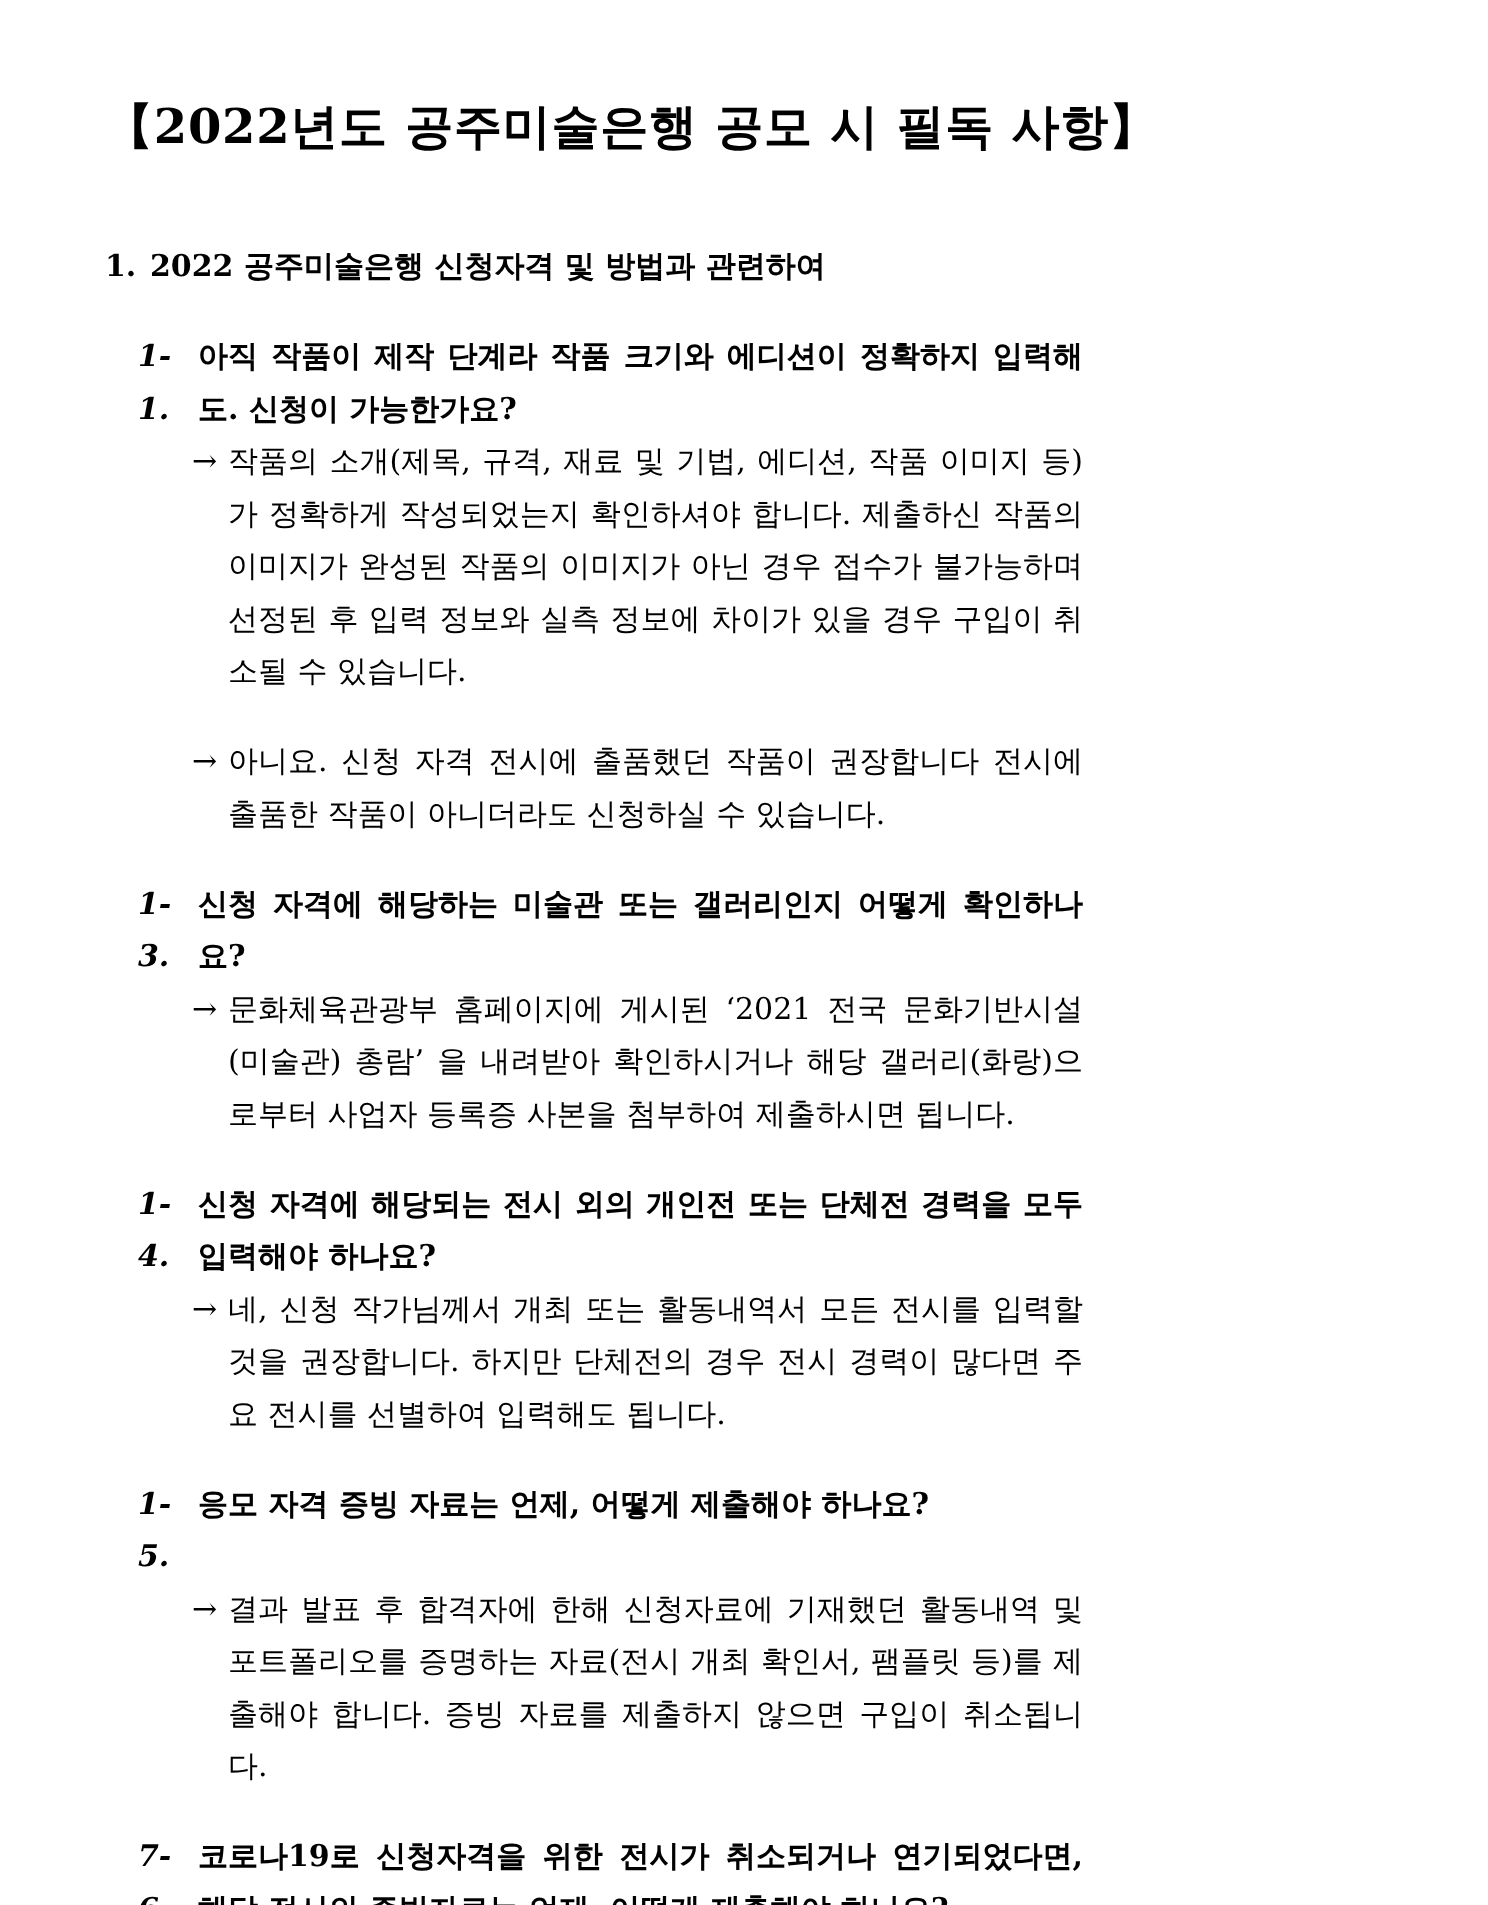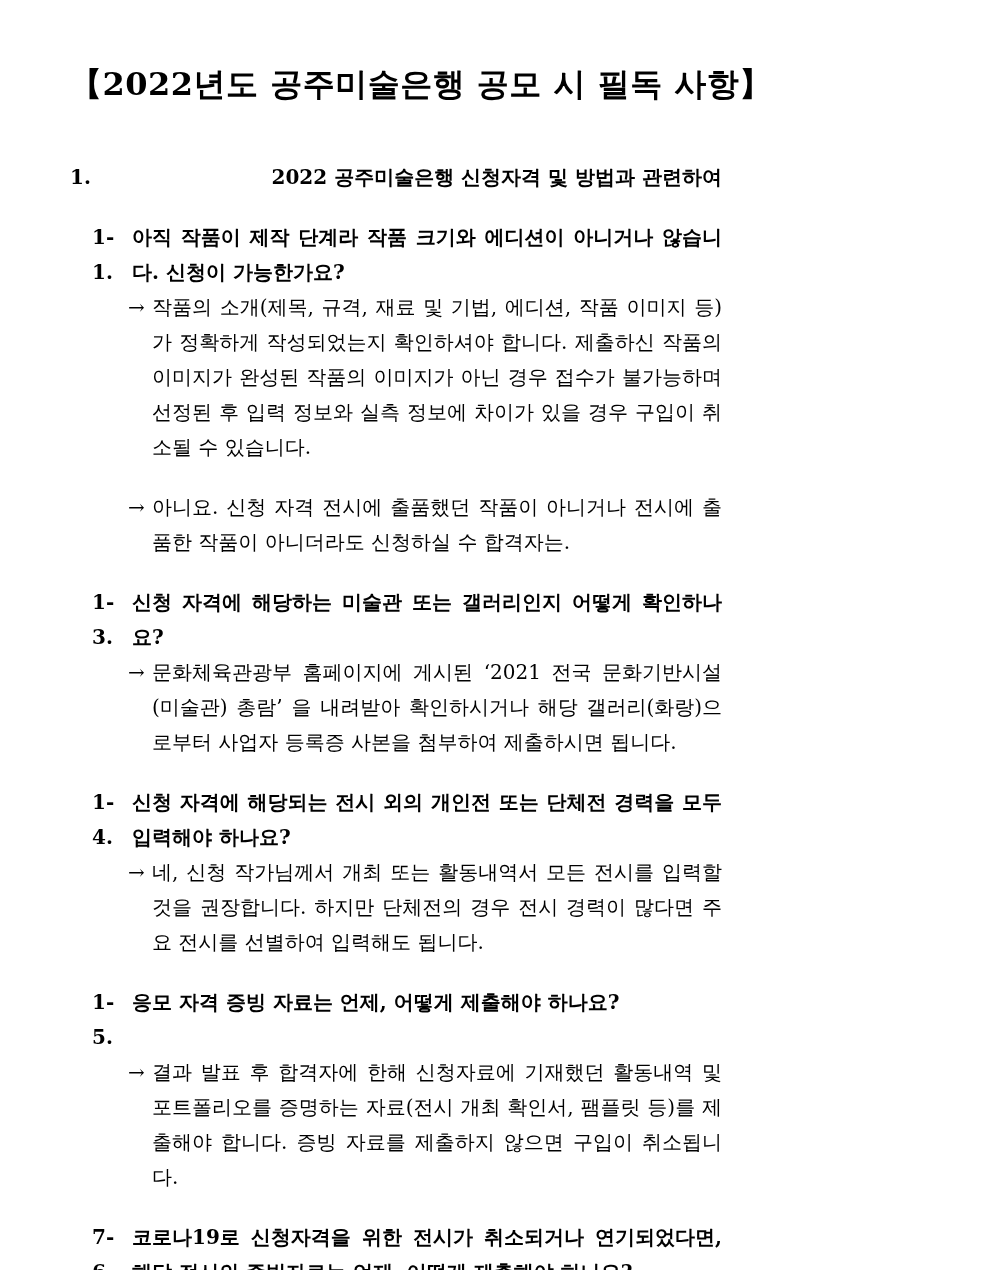--- a/index.html
+++ b/index.html
@@ -35,35 +35,35 @@
   .section-heading {
     display: flex;
     font-weight: 700;
     line-height: 35px;
   }
   .sec-num {
     flex: 0 0 30px;
   }
   .sec-text {
     flex: 1;
-    text-align: right;
   }
   .faq-item {
     margin-left: 22px;
     margin-top: 25px;
   }
   .faq-item:first-of-type {
     margin-top: 0;
   }
   .question {
     display: flex;
     font-weight: 700;
   }
   .q-num {
     flex: 0 0 40px;
+    font-style: italic;
   }
   .q-text {
     flex: 1;
     text-align: justify;
   }
   .answer {
     display: flex;
     margin-left: 36px;
   }
   .arrow {
@@ -85,32 +85,32 @@
   <div class="section">
 
     <div class="section-heading">
       <span class="sec-num">1.</span>
       <span class="sec-text">2022 공주미술은행 신청자격 및 방법과 관련하여</span>
     </div>
 
     <div class="faq-item">
       <div class="question">
         <span class="q-num">1-1.</span>
-        <span class="q-text">아직 작품이 제작 단계라 작품 크기와 에디션이 아니거나 않습니다. 신청이 가능한가요?</span>
+        <span class="q-text">아직 작품이 제작 단계라 작품 크기와 에디션이 정확하지 입력해도. 신청이 가능한가요?</span>
       </div>
       <div class="answer">
         <span class="arrow">→</span>
         <span class="a-text">작품의 소개(제목, 규격, 재료 및 기법, 에디션, 작품 이미지 등)가 정확하게 작성되었는지 확인하셔야 합니다. 제출하신 작품의 이미지가 완성된 작품의 이미지가 아닌 경우 접수가 불가능하며 선정된 후 입력 정보와 실측 정보에 차이가 있을 경우 구입이 취소될 수 있습니다.</span>
       </div>
     </div>
 
     <div class="faq-item">
       <div class="answer">
         <span class="arrow">→</span>
-        <span class="a-text">아니요. 신청 자격 전시에 출품했던 작품이 아니거나 전시에 출품한 작품이 아니더라도 신청하실 수 합격자는.</span>
+        <span class="a-text">아니요. 신청 자격 전시에 출품했던 작품이 권장합니다 전시에 출품한 작품이 아니더라도 신청하실 수 있습니다.</span>
       </div>
     </div>
 
     <div class="faq-item">
       <div class="question">
         <span class="q-num">1-3.</span>
         <span class="q-text">신청 자격에 해당하는 미술관 또는 갤러리인지 어떻게 확인하나요?</span>
       </div>
       <div class="answer">
         <span class="arrow">→</span>

